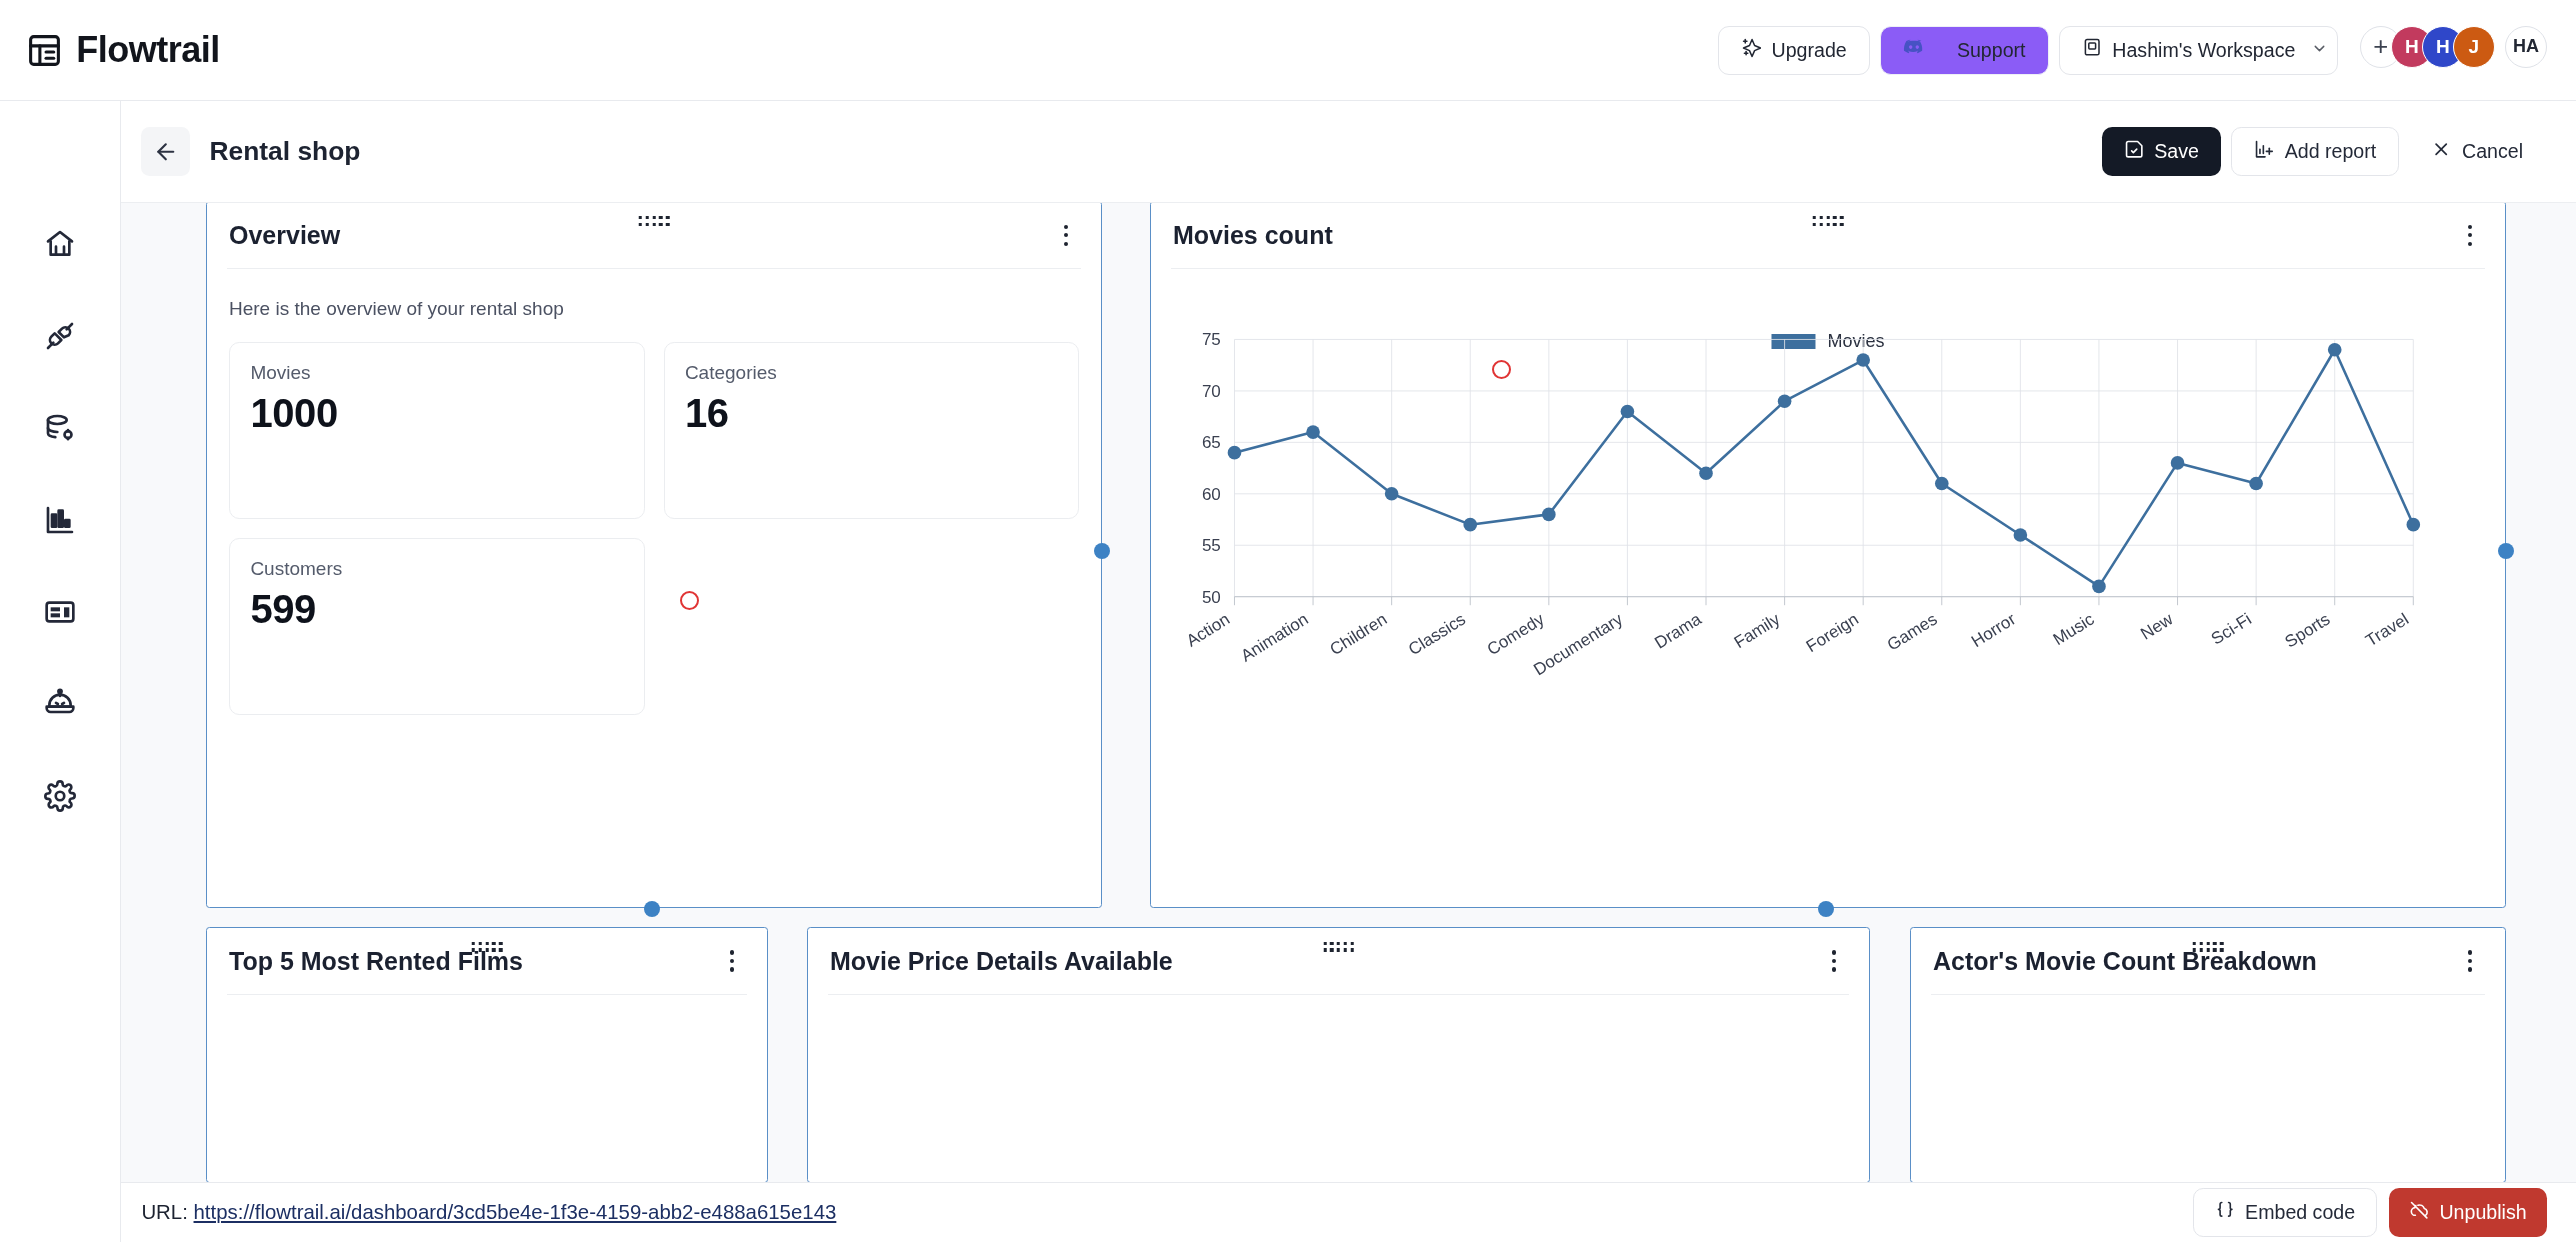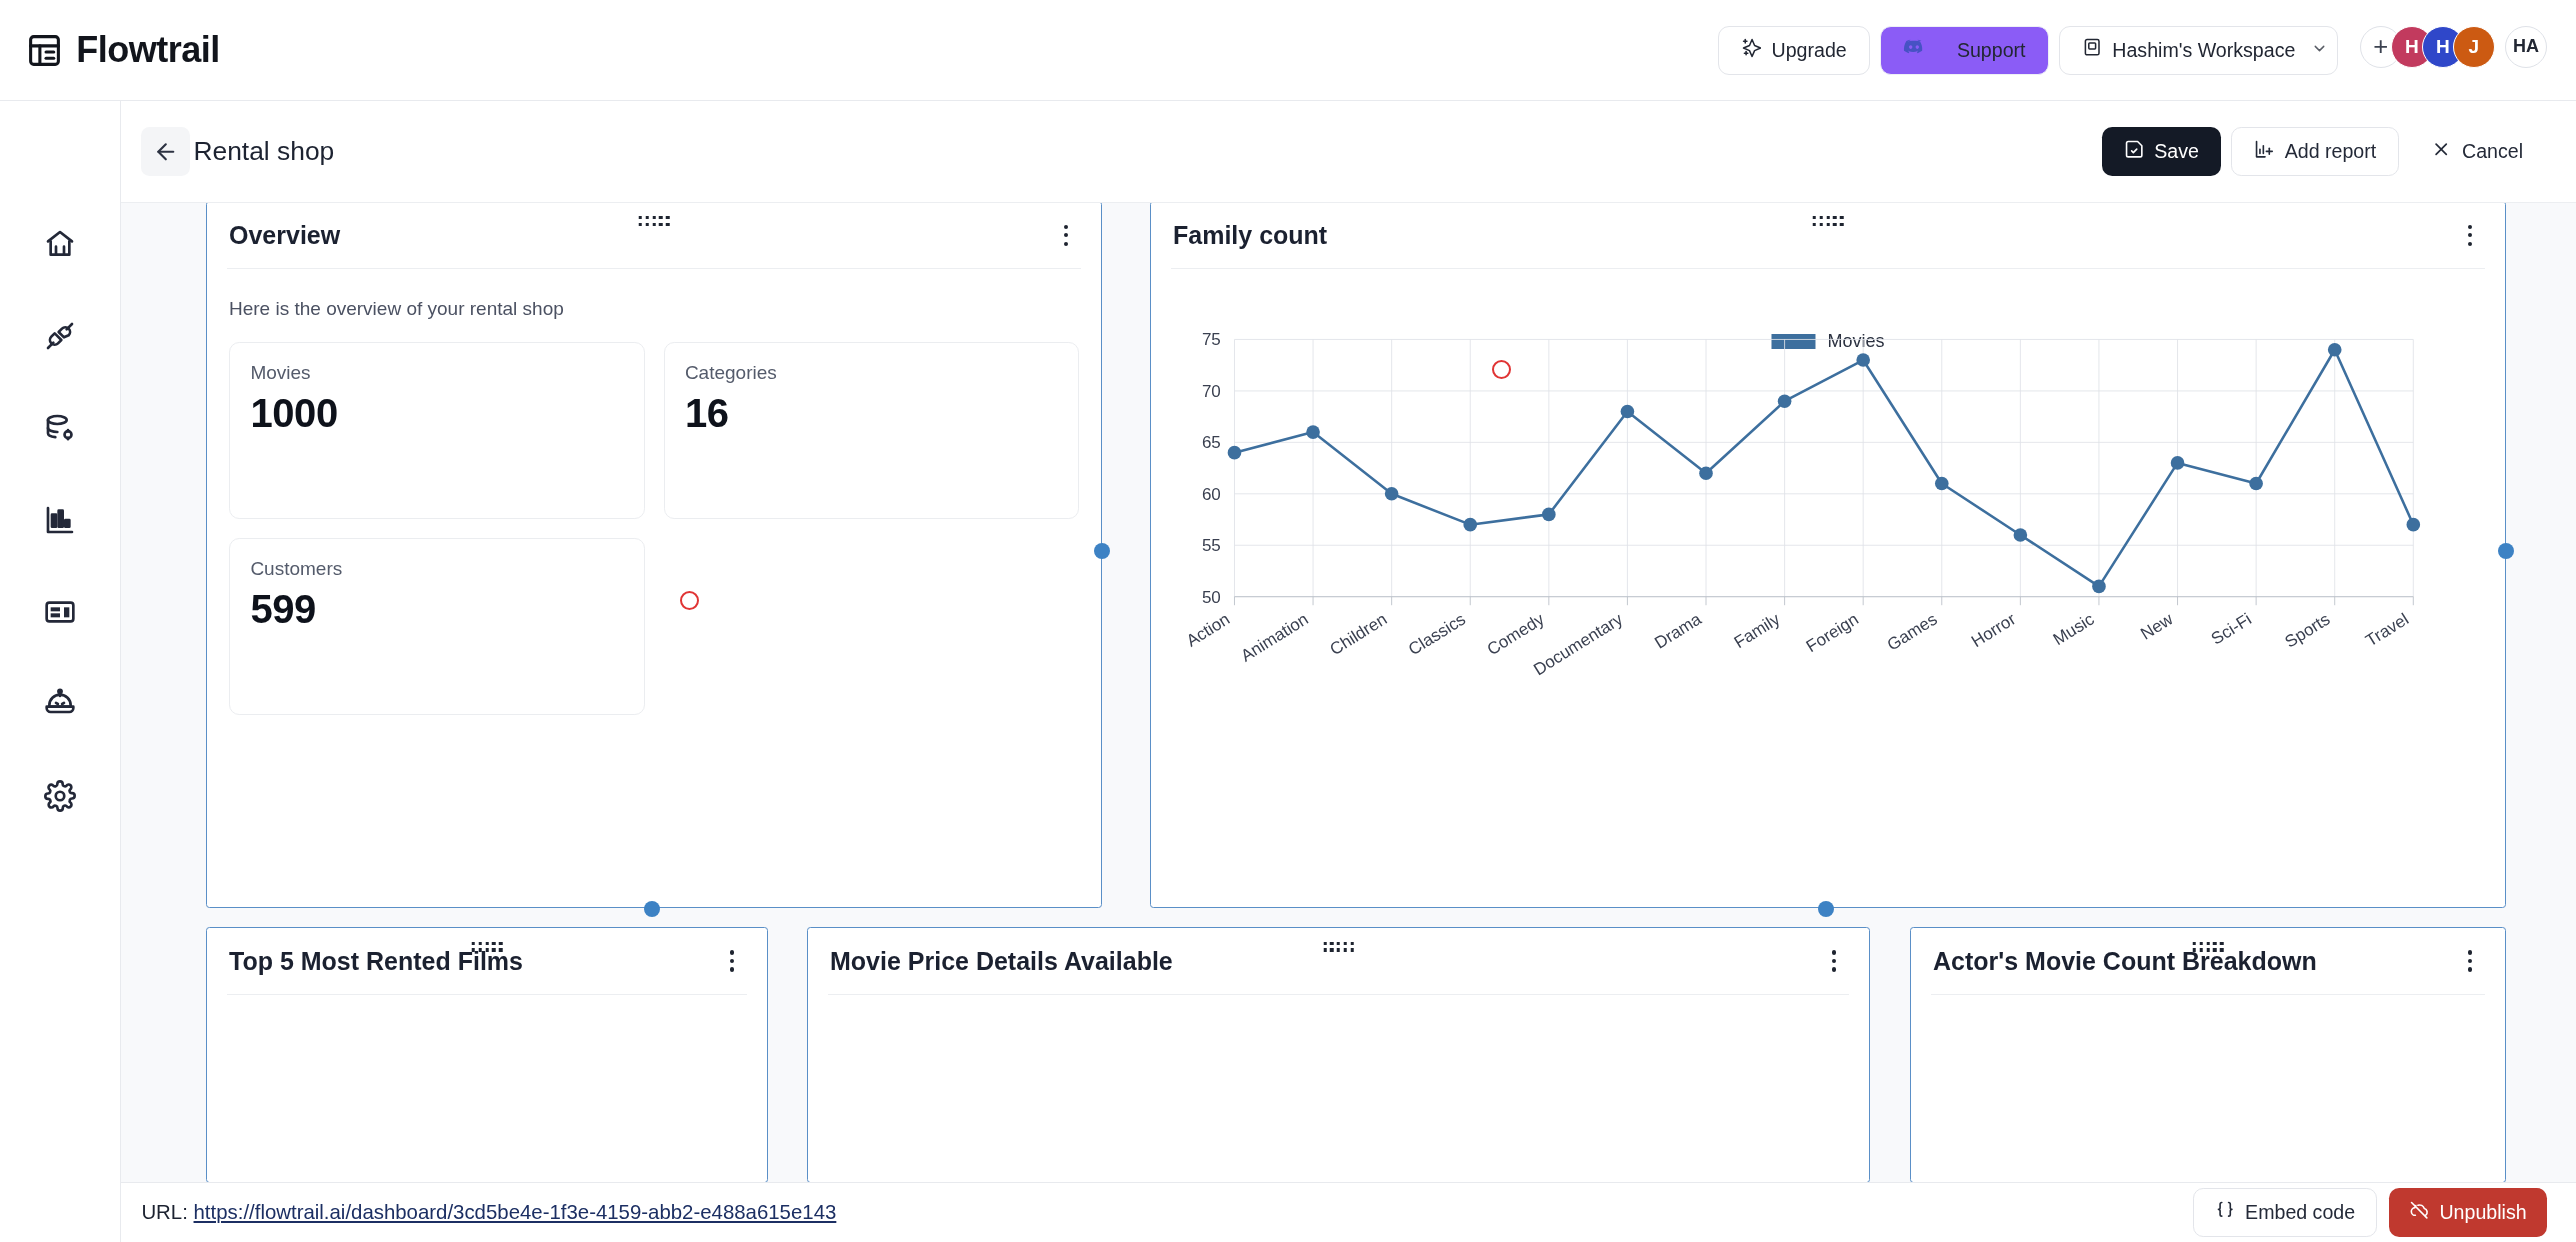--- a/index.html
+++ b/index.html
@@ -83,21 +83,21 @@
     border-bottom: 0.9px solid #eceef1;
     display: flex; align-items: center;
     padding: 0 31px 0 20.4px;
     z-index: 20;
   }
   .back-btn {
     width: 49px; height: 49px; border-radius: 8.5px;
     display: flex; align-items: center; justify-content: center;
     color: #2c3242; cursor: pointer; background: #f4f5f7;
   }
-  .page-title { font-size: 26.4px; font-weight: 400; margin-left: 3px; color: #1d2331; }
+  .page-title { font-size: 26.4px; font-weight: 700; margin-left: 19px; color: #1d2331; }
   .sub-spacer { flex: 1; }
   .sub-actions { display: flex; align-items: center; gap: 10.2px; }
   .btn {
     height: 49px; border-radius: 10.2px;
     display: flex; align-items: center; gap: 10.2px;
     padding: 0 22px; font-size: 19.6px; font-weight: 500;
     cursor: pointer; white-space: nowrap;
   }
   .btn.dark { background: #141a26; color: #ffffff; }
   .btn.ghost { background: #ffffff; color: #242a38; border: 0.9px solid #e3e5ea; }
@@ -410,21 +410,21 @@
         <div class="stat-label">Customers</div>
         <div class="stat-value">599</div>
       </div>
     </div>
     <div class="handle" style="right:-9.4px; top:341px;"></div>
     <div class="handle" style="left:437px; bottom:-9.4px;"></div>
   </div>
 
   <div class="card" style="left:1029px; top:-1.7px; width:1356px; height:707px;">
     <div class="card-head">
-      <div class="card-title">Family count</div>
+      <div class="card-title">Movies count</div>
       <div class="drag-dots">
         <i></i>
           <i></i>
           <i></i>
           <i></i>
           <i></i>
           <i></i>
           <i></i>
           <i></i>
           <i></i>

